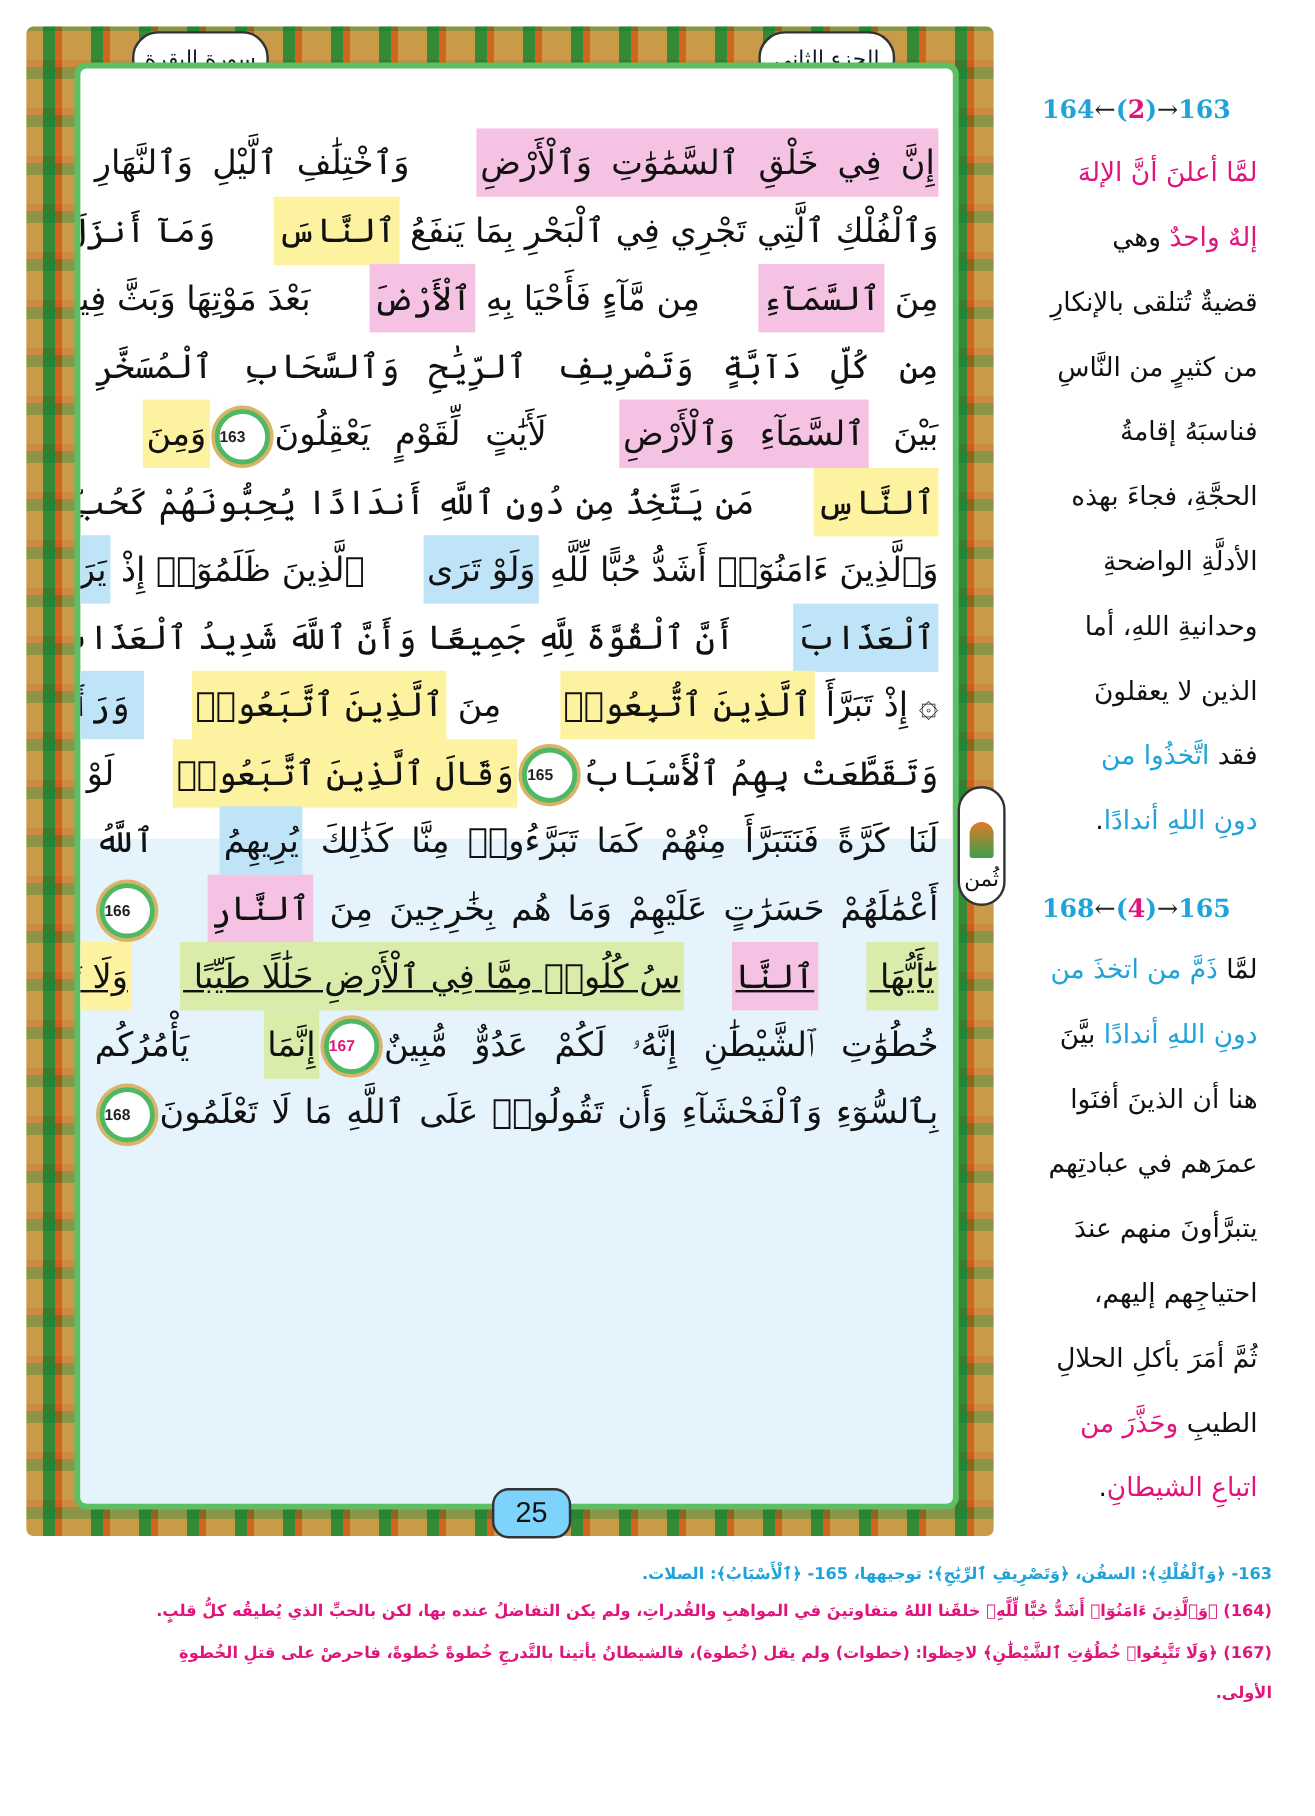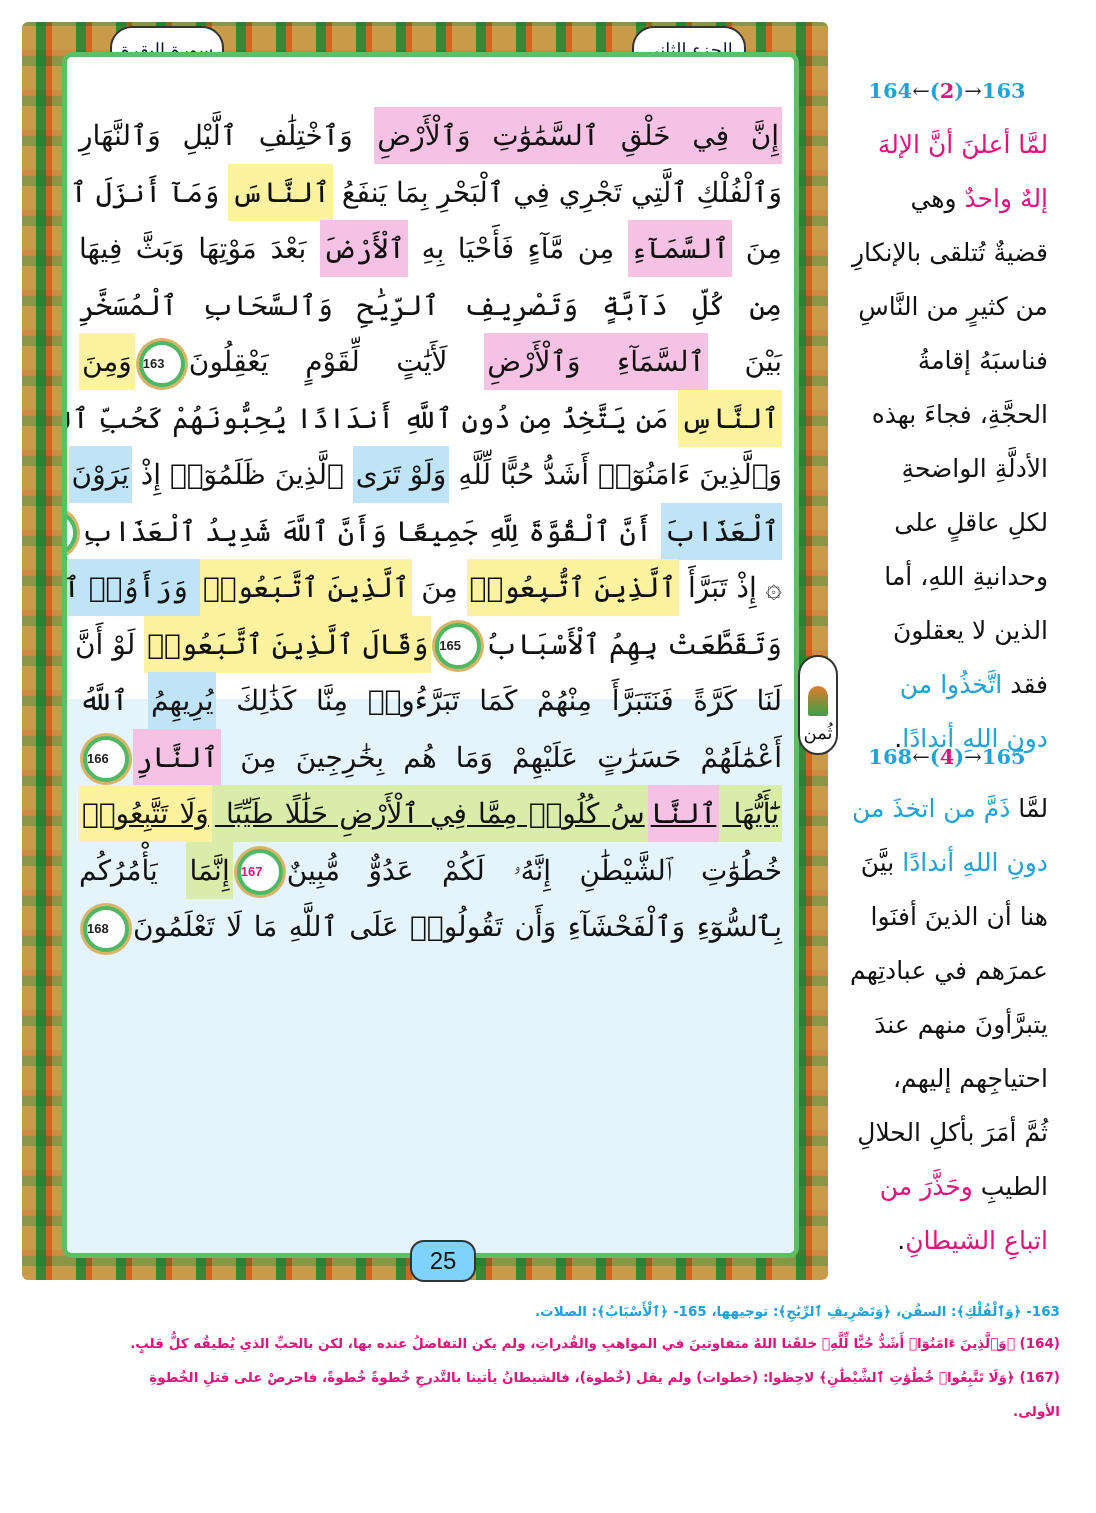--- a/index.html
+++ b/index.html
@@ -18,37 +18,37 @@
   .blue-zone { position:absolute; left:0; right:0; top:642px; bottom:0; background:#e4f3fc; }
   .header-pill { position:absolute; top:26px; height:42px; background:#fff; border:2px solid #333;
                  border-radius:22px; display:flex; align-items:center; justify-content:center;
                  font-family:"DejaVu Serif", serif; font-size:18px; color:#0f172a; direction:rtl; }
   .page-num { position:absolute; left:410px; top:1240px; width:62px; height:38px; background:#7dd3fc;
               border:2px solid #333; border-radius:14px; display:flex; align-items:center; justify-content:center;
               font-family:"Liberation Sans", sans-serif; font-size:24px; color:#111; }
   .qline { position:absolute; left:12px; right:12px; height:54px; direction:rtl; text-align:justify;
            text-align-last:justify; font-family:"DejaVu Serif", serif; font-size:28px; line-height:54px;
            color:#111; white-space:nowrap; }
-  .hl { padding:12px 3px; }
+  .hl { padding:12px 3px;margin-left:40px; }
   .hl-pink { background:#f6c2e3; }
   .hl-yellow { background:#fdf2a0; }
   .hl-blue { background:#bfe3f7; }
   .hl-green { background:#d9ecaa; }
   .ayah { display:inline-block; width:38px; height:38px; border-radius:50%; border:4px solid #4fb865;
           background:#fff; box-shadow:0 0 0 3px #d9b466; font-family:"Liberation Sans", sans-serif;
           font-size:13px; font-weight:bold; line-height:38px; text-align:center; vertical-align:middle;
           color:#222; direction:ltr; margin:0 4px; }
   .ayah.mag { color:#e0157b; }
   .hizb { position:absolute; left:798px; top:655px; width:40px; height:100px; background:#fff;
           border:2px solid #333; border-radius:20px; display:flex; flex-direction:column; align-items:center;
           justify-content:flex-end; padding-bottom:10px; box-sizing:border-box; }
   .hizb .orn { width:20px; height:30px; background:linear-gradient(#e07a2a,#3aa04a); border-radius:10px 10px 2px 2px; margin-bottom:6px; }
   .hizb span { font-family:"DejaVu Serif", serif; font-size:18px; color:#111; }
   .side { position:absolute; left:848px; width:200px; direction:rtl; text-align:justify;
-          font-family:"DejaVu Sans", sans-serif; font-size:25px; color:#111; }
+          font-family:"DejaVu Sans", sans-serif; font-size:22px; color:#111; }
   .side .row { height:54px; line-height:54px; white-space:nowrap; }
   .range { position:absolute; left:852px; width:190px; font-family:"DejaVu Serif", serif; font-weight:bold;
            font-size:21px; color:#1fa3d9; text-align:center; direction:ltr; }
   .range .mid { color:#e0157b; }
   .range .arr { color:#222; font-weight:normal; }
   .pink { color:#e0157b; }
   .cyan { color:#1fa3d9; }
   .foot { position:absolute; left:20px; right:36px; direction:rtl; text-align:right;
           font-family:"DejaVu Sans", sans-serif; font-weight:bold; font-size:13.5px; white-space:nowrap; }
   .fc { color:#1fa3d9; }
@@ -94,21 +94,20 @@
   <span>164</span><span class="arr">←</span>(<span class="mid">2</span>)<span class="arr">→</span><span>163</span>
 </div>
 <div class="side" id="side1" style="top:118px;">
     <div class="row"><span class="pink">لمَّا أعلنَ أنَّ الإلهَ</span></div>
     <div class="row"><span class="pink">إلهٌ واحدٌ</span><span> وهي</span></div>
     <div class="row"><span>قضيةٌ تُتلقى بالإنكارِ</span></div>
     <div class="row"><span>من كثيرٍ من النَّاسِ</span></div>
     <div class="row"><span>فناسبَهُ إقامةُ</span></div>
     <div class="row"><span>الحجَّةِ، فجاءَ بهذه</span></div>
     <div class="row"><span>الأدلَّةِ الواضحةِ</span></div>
-    <div class="row"><span>لكلِ عاقلٍ على</span></div>
     <div class="row"><span>وحدانيةِ اللهِ، أما</span></div>
     <div class="row"><span>الذين لا يعقلونَ</span></div>
     <div class="row"><span>فقد </span><span class="cyan">اتَّخذُوا من</span></div>
     <div class="row"><span class="cyan">دونِ اللهِ أندادًا</span><span>.</span></div>
   </div>
 
 <div class="range" style="top:744px;">
   <span>168</span><span class="arr">←</span>(<span class="mid">4</span>)<span class="arr">→</span><span>165</span>
 </div>
 <div class="side" id="side2" style="top:782px;">

